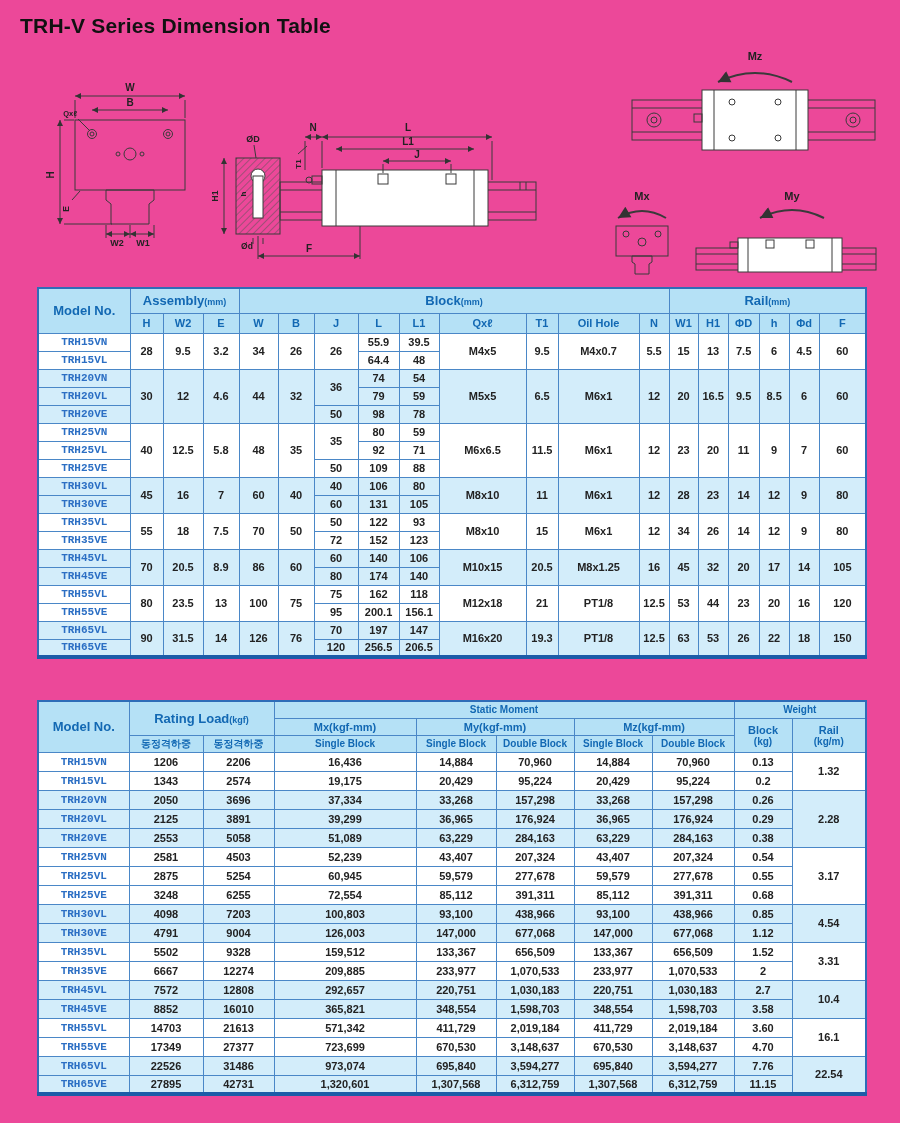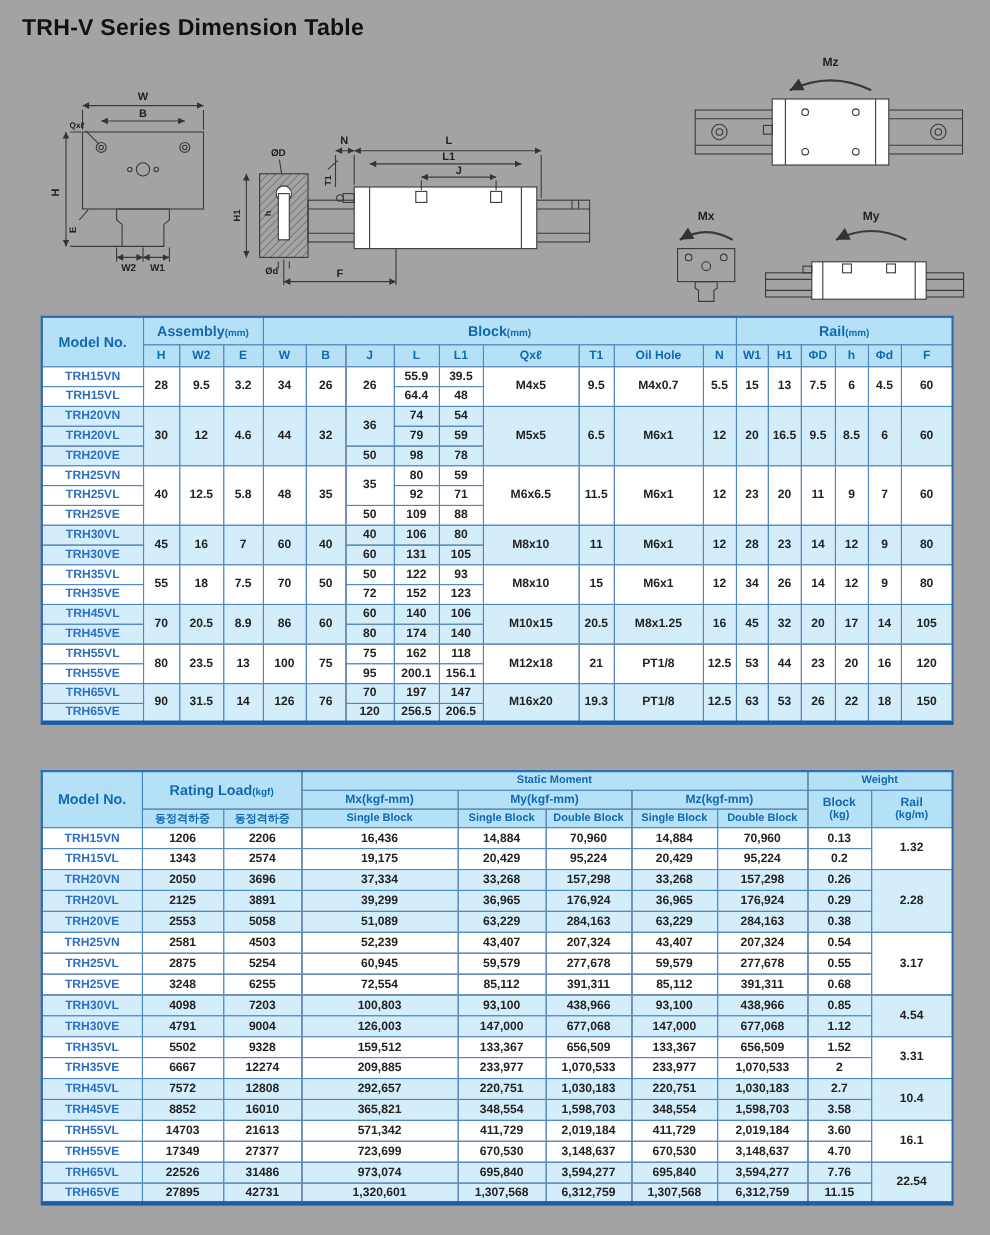--- a/index.html
+++ b/index.html
@@ -1,18 +1,18 @@
 <!DOCTYPE html>
 <html><head>
 <meta charset="utf-8">
 <style>
   * { margin:0; padding:0; box-sizing:border-box; }
   html,body { background:#ffffff; }
   .page {
-    position:relative; width:900px; height:1123px; background:#a3a3a3;
+    position:relative; width:900px; height:1123px; background:#ec4899;
     font-family:"Liberation Sans", sans-serif; overflow:hidden;
   }
   .title {
     position:absolute; left:20px; top:14px;
     font-size:21px; font-weight:bold; color:#111; letter-spacing:0.2px;
   }
   .diagrams { position:absolute; left:20px; top:42px; }
   .diagrams text { font-weight:bold; fill:#222; font-family:"Liberation Sans", sans-serif; }
 
   .tbl-wrap1 { position:absolute; left:37px; top:287px; width:828px; }
@@ -27,21 +27,21 @@
   }
   thead th { background:#b5e1f6; color:#1268b3; font-weight:bold; }
   .h-big   { font-size:13px; }
   .h-mid   { font-size:11px; }
   .h-sub   { font-size:11px; height:20px; }
   .h-small { font-size:10px; }
   .unit { font-size:9px; font-weight:bold;text-align:right; }
   td { font-size:11px; font-weight:bold; color:#222; background:#ffffff; }
   .t1 tbody td { height:18px; }
   .t2 tbody td { height:19px; }
-  td.model { color:#2c6fc4; }
+  td.model { color:#2c6fc4;font-family:Liberation Mono, monospace; }
   tr.shade td { background:#d3edfa; }
   .t1 thead tr:first-child th { height:25px; }
   .t2 thead th { height:17px; }
 </style>
 </head>
 <body>
 
 <div class="page">
 
   <div class="title">TRH-V Series Dimension Table</div>

